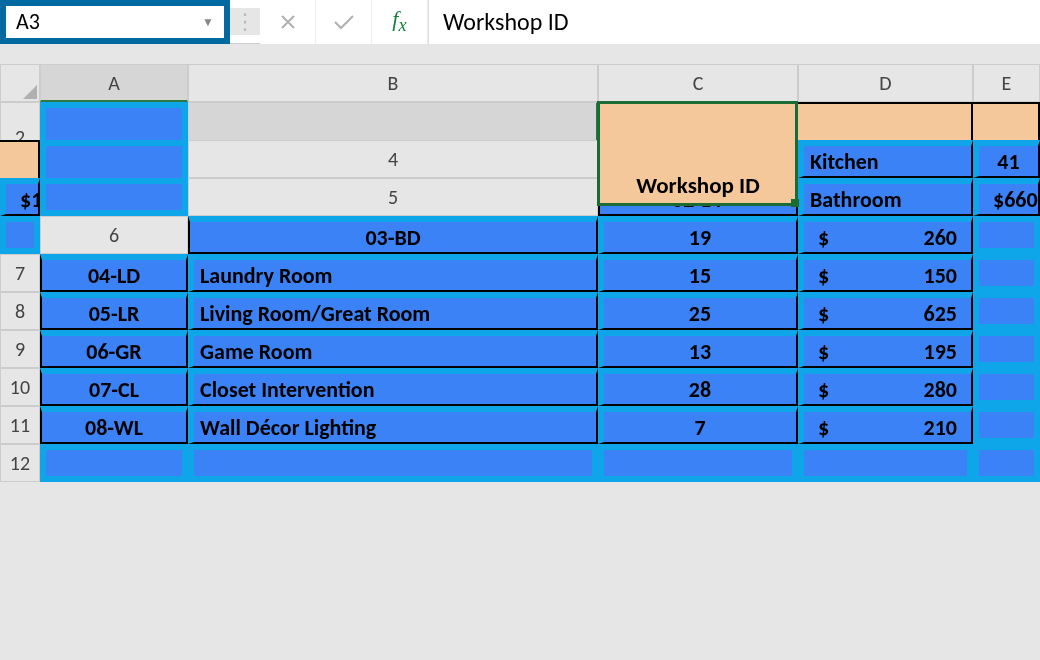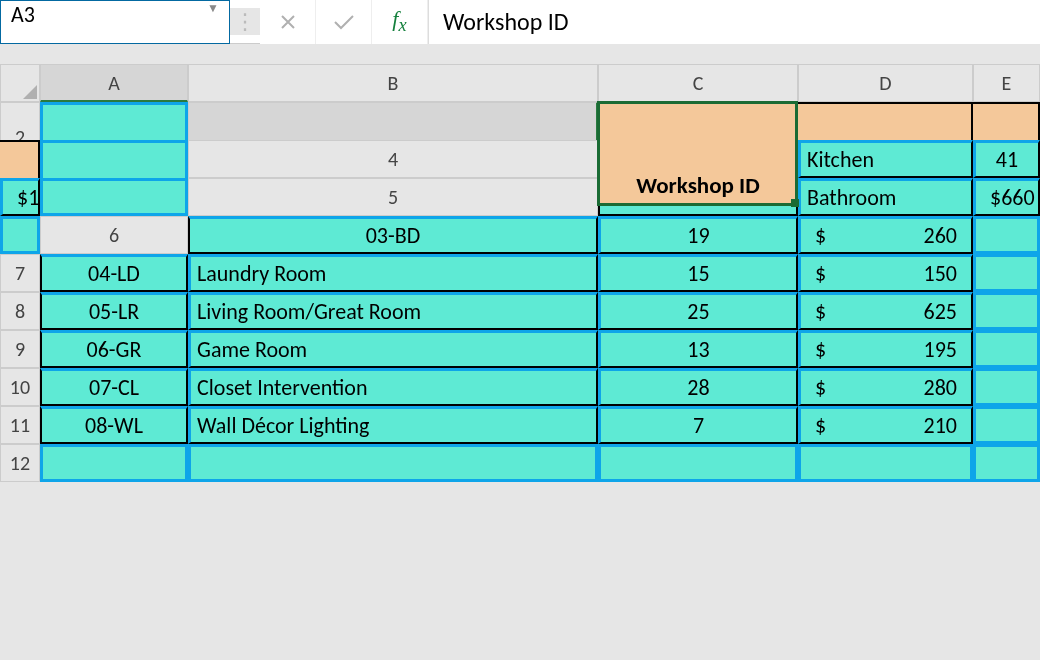--- a/index.html
+++ b/index.html
@@ -13,23 +13,24 @@
 .formula-bar {
   display: flex;
   align-items: center;
   background: #fff;
   height: 44px;
   border-bottom: 1px solid #ccc;
 }
 .name-box {
   width: 230px;
   height: 44px;
-  border: 1px solid #0369a1;
-  padding: 0 10px;
-  display: flex;
+  border: 6px solid #0369a1;
+  padding: 8px 10px;
+  display: flex;
+  align-items: center;
   justify-content: space-between;
   font-size: 22px;
   background: #fff;
 }
 .name-box .dd { color: #888; font-size: 12px; }
 .fb-sep {
   width: 30px;
   text-align: center;
   color: #bbb;
   font-size: 22px;
@@ -96,28 +97,29 @@
 .corner::after {
   content: "";
   position: absolute;
   right: 2px;
   bottom: 2px;
   width: 0; height: 0;
   border-left: 14px solid transparent;
   border-bottom: 14px solid #b0b0b0;
 }
 .cell {
-  background: #5eead4;
-  border: 3px solid #0ea5e9;
+  background: #3b82f6;
+  border: 6px solid #0ea5e9;
   display: flex;
   align-items: center;
   font-size: 22px;
   padding: 0 6px;
   overflow: hidden;
   white-space: nowrap;
+  font-weight: bold;
 }
 .title-cell {
   grid-column: 2 / span 4;
   height: 70px;
   display: flex;
   align-items: center;
   justify-content: center;
   font-family: Georgia, "Times New Roman", serif;
   font-weight: bold;
   color: #a85a1a;

